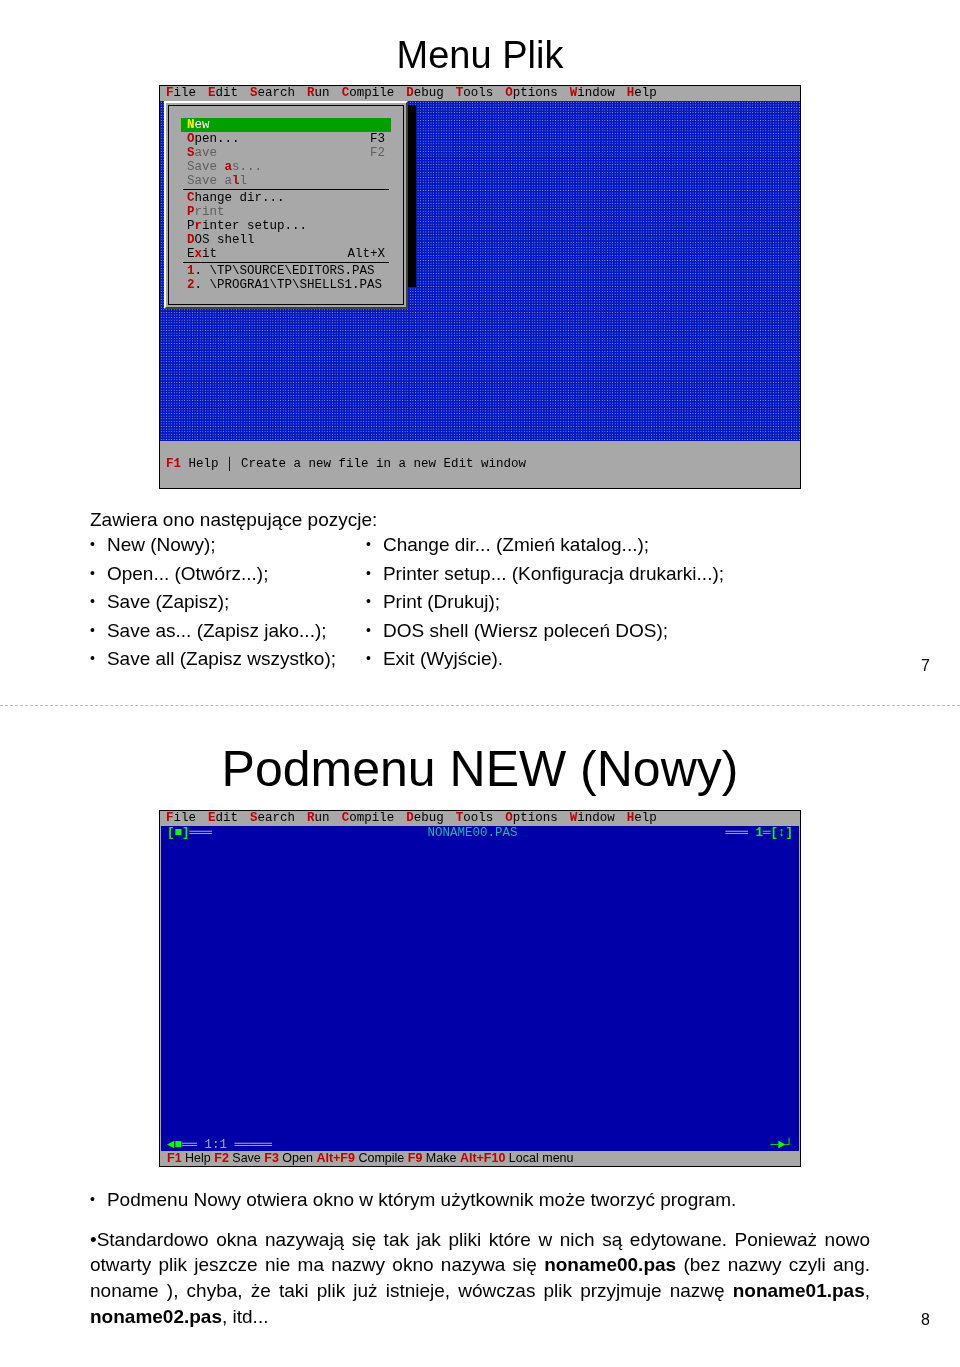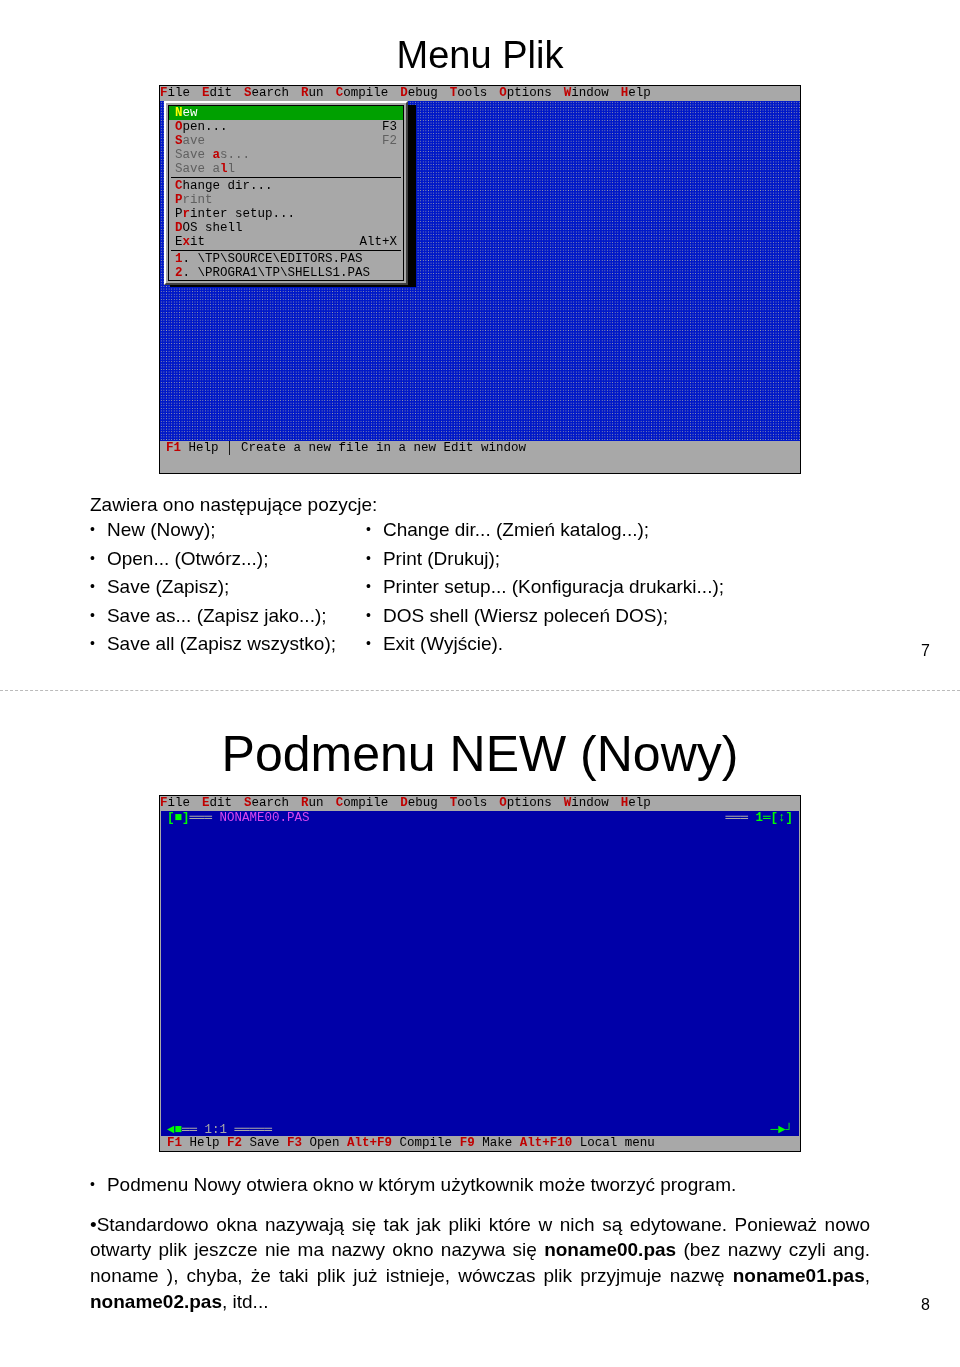--- a/index.html
+++ b/index.html
@@ -32,21 +32,21 @@
     font-size:12.5px;
     line-height:14px;
     background:#a8a8a8;
     color:#000;
     position:relative;
     border:1px solid #000;
   }
   .menu-bar{
     background:#a8a8a8;
     color:#000;
-    padding:0 0;
+    padding:0 6px;
     display:flex;
     gap:12px;
     height:15px;
   }
   .menu-bar span .hot{color:#c00000;font-weight:bold;}
   .halftone{
     background-image:
       radial-gradient(#a8a8a8 0.3px,transparent .3px);
     background-size:2.6px 2.6px;
     background-color:#0018c8;
@@ -60,31 +60,31 @@
   .dd-box{
     position:relative;
     background:#a8a8a8;color:#000;
     border:2px solid #fff;border-right-color:#404040;border-bottom-color:#404040;
     width:236px;
     padding:2px 2px;
     z-index:1;
   }
   .dd-inner{
     border:1px double #000;
-    padding:0;
+    padding:12px;
   }
   .dd-row{display:flex;justify-content:space-between;padding:0 6px;height:14px;}
   .dd-row.sel{background:#00a000;color:#fff}
   .dd-row .hot{color:#c00000;font-weight:bold}
   .dd-row.sel .hot{color:#ffff00;}
   .dd-row.dis{color:#606060}
   .dd-divider{border-top:1px solid #000;margin:1px 2px;}
   .status-bar{
     background:#a8a8a8;color:#000;
-    padding:0 6px;height:32px;
+    padding:16px 6px;height:15px;
   }
   .status-bar .hot{color:#c00000;font-weight:bold}
   .two-col{
     display:flex;gap:30px;font-size:19px;line-height:1.4;
   }
   .two-col ul,.body-list ul{list-style:none;padding:0;margin:0}
   .two-col li,.body-list li{
     display:flex;align-items:flex-start;gap:12px;margin-bottom:2px;
   }
   .two-col li::before,.body-list li::before{
@@ -103,33 +103,33 @@
     height:340px;
     border-left:1px solid #a8a8a8;
     border-right:1px solid #a8a8a8;
     position:relative;
     color:#a8a8a8;
     font-family:'Courier New',monospace;
   }
   .editor-top{
     padding:0 6px;color:#a8a8a8;height:14px;display:flex;
   }
-  .editor-top .fname{flex:1;color:#d946ef;}
+  .editor-top .fname{flex:1;text-align:center;color:#14b8a6;}
   .editor-top .mk{color:#00ff00;font-weight:bold}
   .editor-bottom{
     position:absolute;bottom:14px;left:6px;right:6px;
     display:flex;justify-content:space-between;
     color:#a8a8a8;
     font-family:'Courier New',monospace;font-size:12.5px;
   }
   .editor-bottom .mk{color:#00ff00}
   .status2{
     position:absolute;bottom:0;left:0;right:0;
     background:#a8a8a8;color:#000;padding:0 6px;height:15px;
-    font-family:Liberation Mono, monospace;
+    font-family:Liberation Sans, sans-serif;
   }
   .status2 .hot{color:#c00000;font-weight:bold}
   .body-text{
     font-size:19px;line-height:1.35;margin-top:14px;text-align:justify;
   }
   .body-list{
     font-size:19px;line-height:1.35;
   }
 </style>
 </head>
@@ -232,24 +232,24 @@
         </li>
         <li>
           <span>Save all (Zapisz wszystko);</span>
         </li>
       </ul>
     <ul id="rightcol">
         <li>
           <span>Change dir... (Zmień katalog...);</span>
         </li>
         <li>
+          <span>Printer setup... (Konfiguracja drukarki...);</span>
+        </li>
+        <li>
           <span>Print (Drukuj);</span>
-        </li>
-        <li>
-          <span>Printer setup... (Konfiguracja drukarki...);</span>
         </li>
         <li>
           <span>DOS shell (Wiersz poleceń DOS);</span>
         </li>
         <li>
           <span>Exit (Wyjście).</span>
         </li>
       </ul>
   </div>
   <div class="pnum" style="bottom:30px">7</div>

